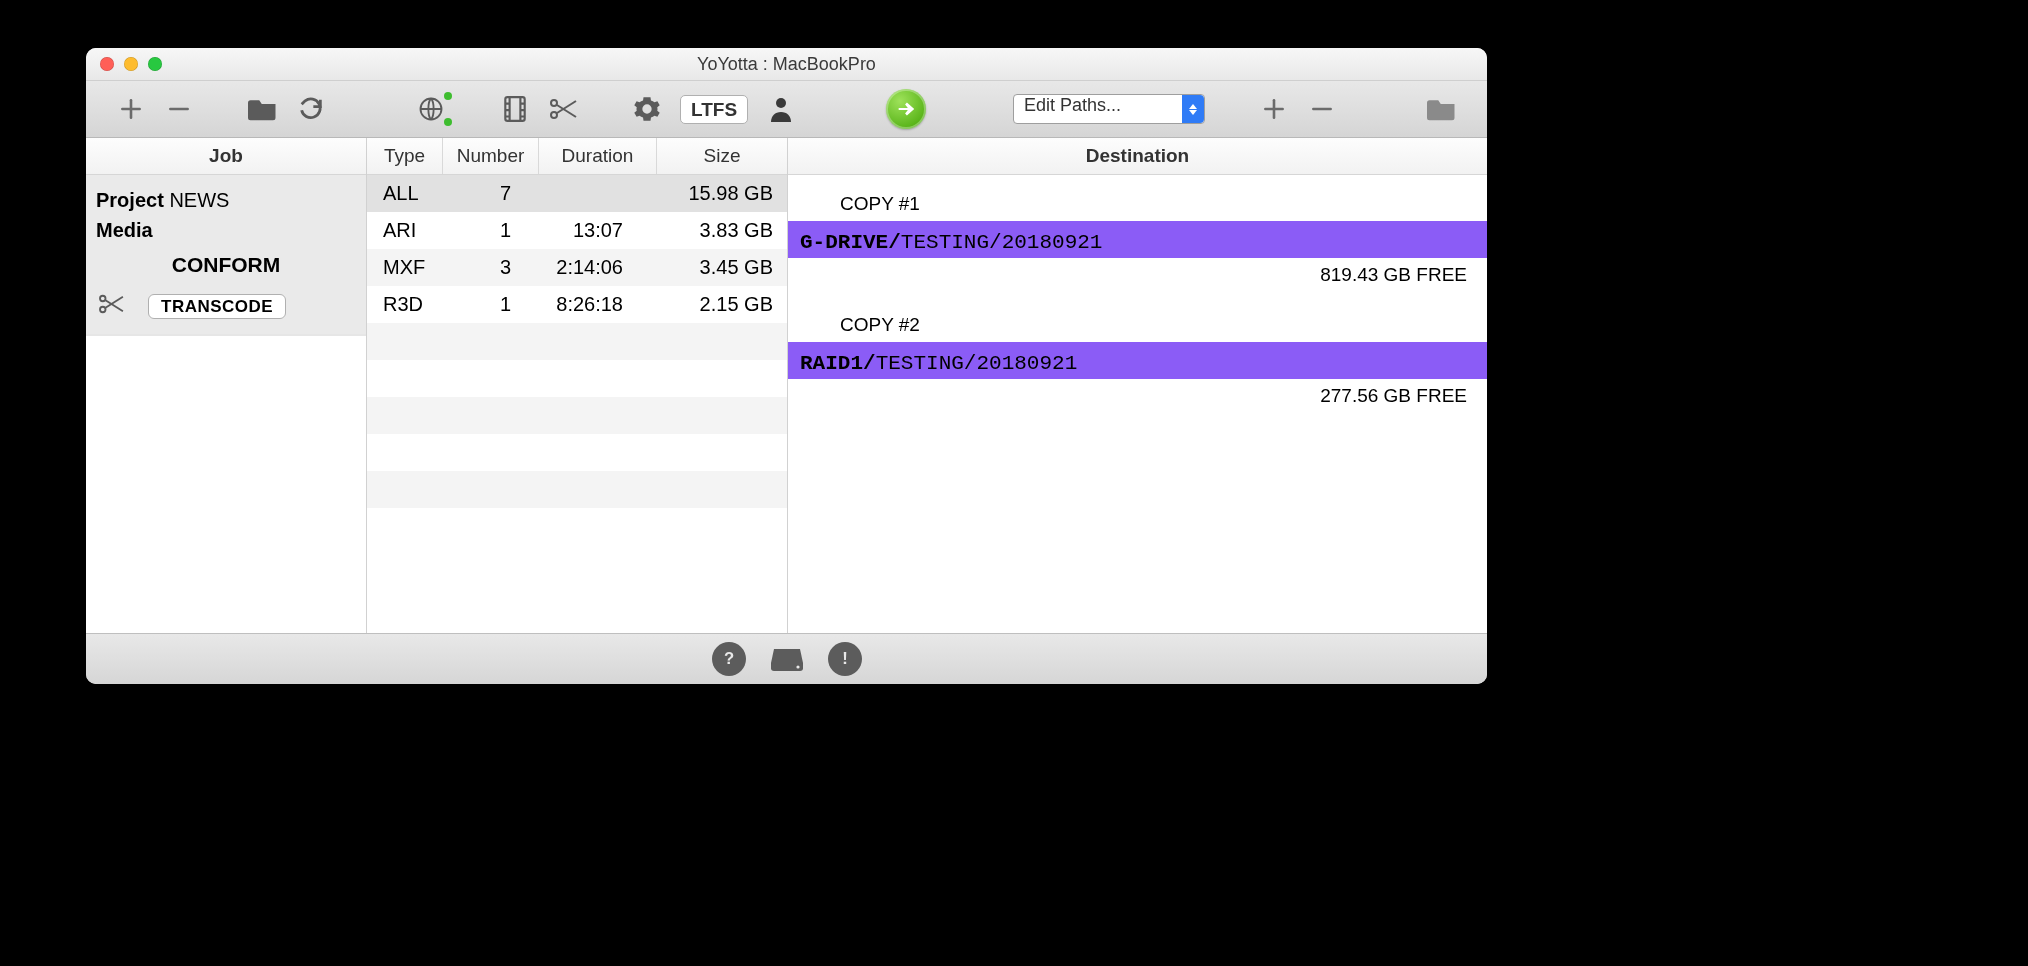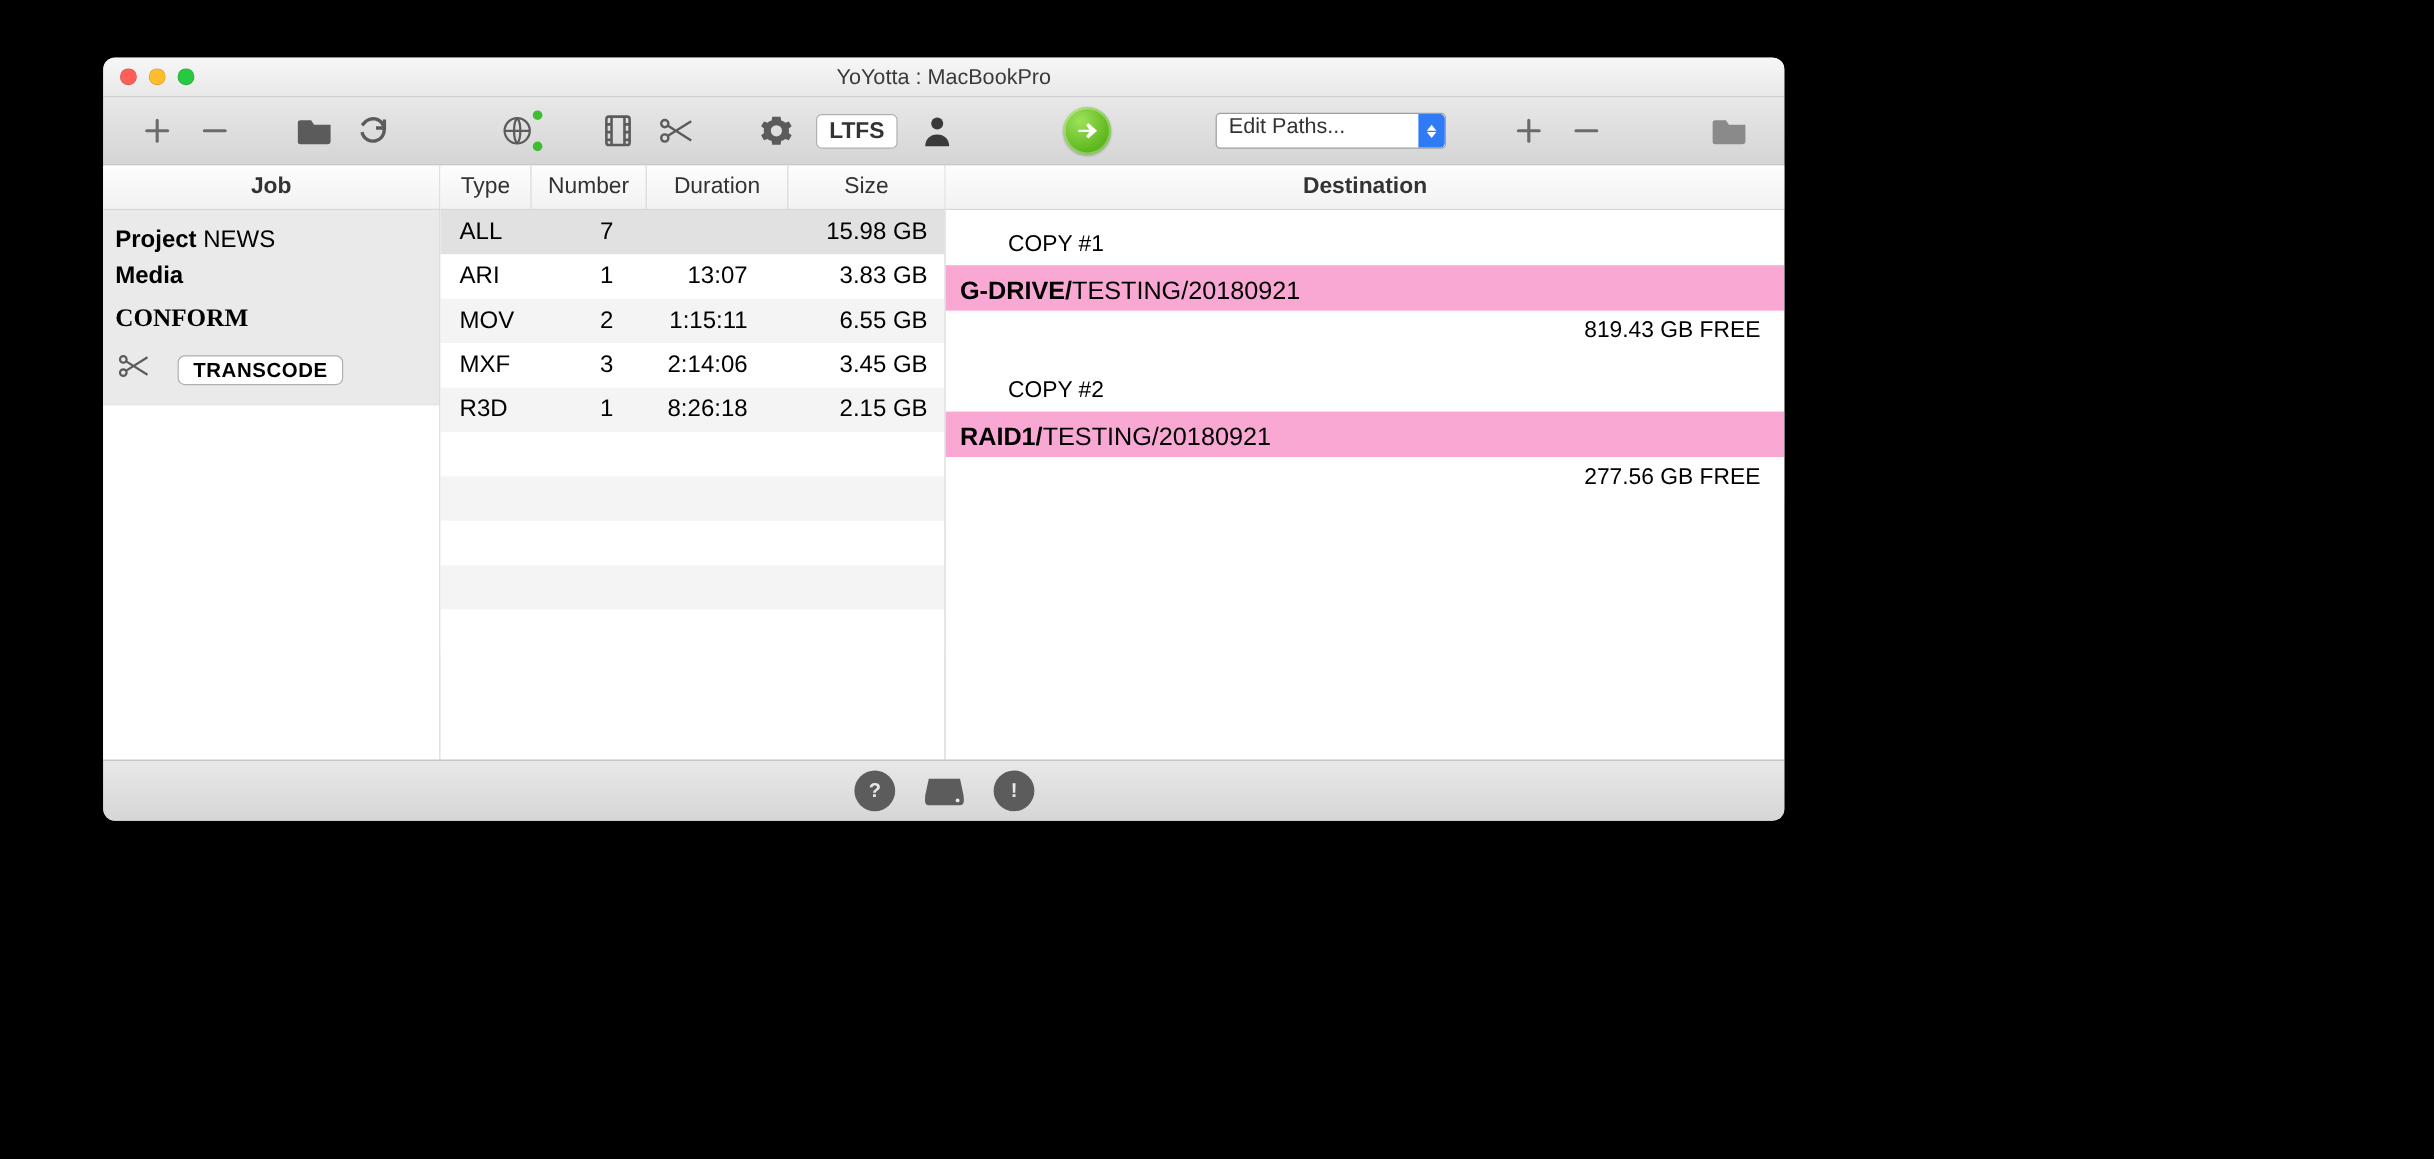--- a/index.html
+++ b/index.html
@@ -38,38 +38,38 @@
   
   .colhdr{height:36px;background:linear-gradient(#fdfdfd,#f2f2f2);border-bottom:1px solid #d6d6d6;display:flex;align-items:center;font-size:19px;color:#333;}
   .colhdr.single{justify-content:center;font-weight:bold;}
   .thdr{display:flex;width:100%;}
   .thdr div{display:flex;align-items:center;justify-content:center;border-left:1px solid #d9d9d9;height:36px;}
   .thdr div:first-child{border-left:none;}
   .c-type{width:75px;} .c-num{width:95px;} .c-dur{flex:1;} .c-size{width:130px;}
   
   .job-body{background:#eaeaea;flex:0 0 auto;padding:10px 10px 14px 10px;border-bottom:2px solid #e6e6e6;}
   .job-body .line{font-size:20px;line-height:30px;}
-  .job-body .conform{font-weight:700;padding:8px 0 10px;font-size:21px;font-family:Liberation Serif, serif;}
+  .job-body .conform{font-weight:700;text-align:center;padding:8px 0 10px;font-size:21px;}
   .job-body .transcode-row{display:flex;align-items:center;gap:22px;padding-top:6px;}
   .pillbtn{background:#fff;border:1px solid #b0b0b0;border-radius:6px;padding:2px 12px 1px;font-size:17px;font-weight:600;letter-spacing:.5px;}
   
   .tbody{overflow:auto;flex:1;}
   .trow{display:flex;height:37px;align-items:center;font-size:20px;}
   .trow:nth-child(odd){background:#f4f4f4;}
   .trow:nth-child(even){background:#fff;}
   .trow.sel{background:#e1e1e1;}
   .trow .c-type{padding-left:16px;justify-content:flex-start;}
   .trow .c-num{text-align:center;justify-content:center;}
   .trow .c-dur{justify-content:flex-end;padding-right:20px;}
   .trow .c-size{justify-content:flex-end;padding-right:14px;}
   .trow div{display:flex;align-items:center;height:100%;}
   
   .dest-body{flex:1;overflow:auto;}
   .copy-hdr{padding:18px 8px 6px 52px;font-size:19px;background:#fff;}
-  .dest-path{padding:10px 0 4px 12px;font-size:21px;background:#f9a8d4;}
+  .dest-path{padding:10px 0 4px 12px;font-size:21px;background:#8b5cf6;font-family:Liberation Mono, monospace;}
   .dest-path b{font-weight:700;}
   .dest-free{padding:6px 20px 10px 0;text-align:right;font-size:19px;background:#fff;}
   
   .footer{height:50px;background:linear-gradient(#e8e8e8,#d6d6d6);border-top:1px solid #bfbfbf;display:flex;align-items:center;justify-content:center;gap:24px;}
   .fbtn{width:34px;height:34px;border-radius:50%;background:#5c5c5c;color:#e8e8e8;display:flex;align-items:center;justify-content:center;}
   .fbtn svg{display:block;}
   .fbtn.disk{background:transparent;color:#5c5c5c;}
 </style>
 </head>
 <body>
@@ -234,26 +234,20 @@
               <div class="c-dur"></div>
               <div class="c-size">15.98 GB</div>
             </div>
             <div class="trow">
               <div class="c-type">ARI</div>
               <div class="c-num">1</div>
               <div class="c-dur">13:07</div>
               <div class="c-size">3.83 GB</div>
             </div>
             <div class="trow">
-              <div class="c-type">MOV</div>
-              <div class="c-num">2</div>
-              <div class="c-dur">1:15:11</div>
-              <div class="c-size">6.55 GB</div>
-            </div>
-            <div class="trow">
               <div class="c-type">MXF</div>
               <div class="c-num">3</div>
               <div class="c-dur">2:14:06</div>
               <div class="c-size">3.45 GB</div>
             </div>
             <div class="trow">
               <div class="c-type">R3D</div>
               <div class="c-num">1</div>
               <div class="c-dur">8:26:18</div>
               <div class="c-size">2.15 GB</div>

